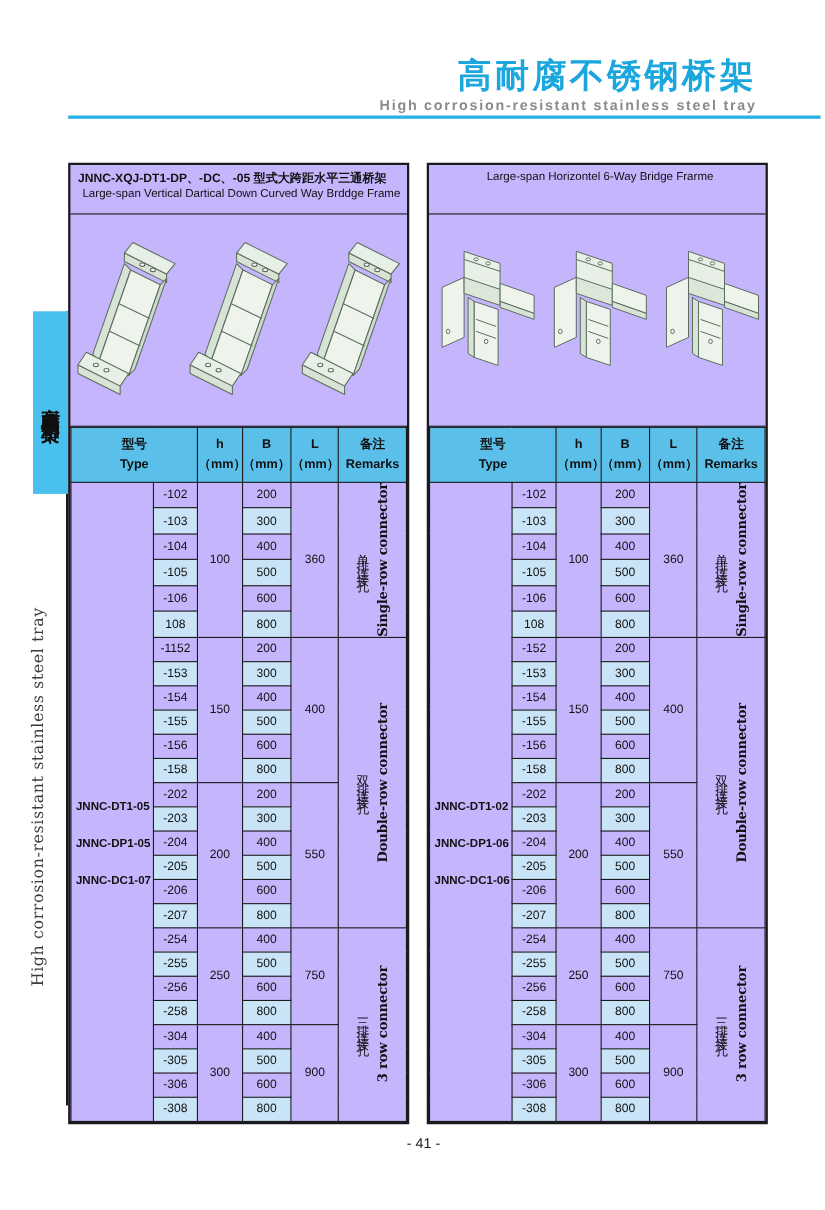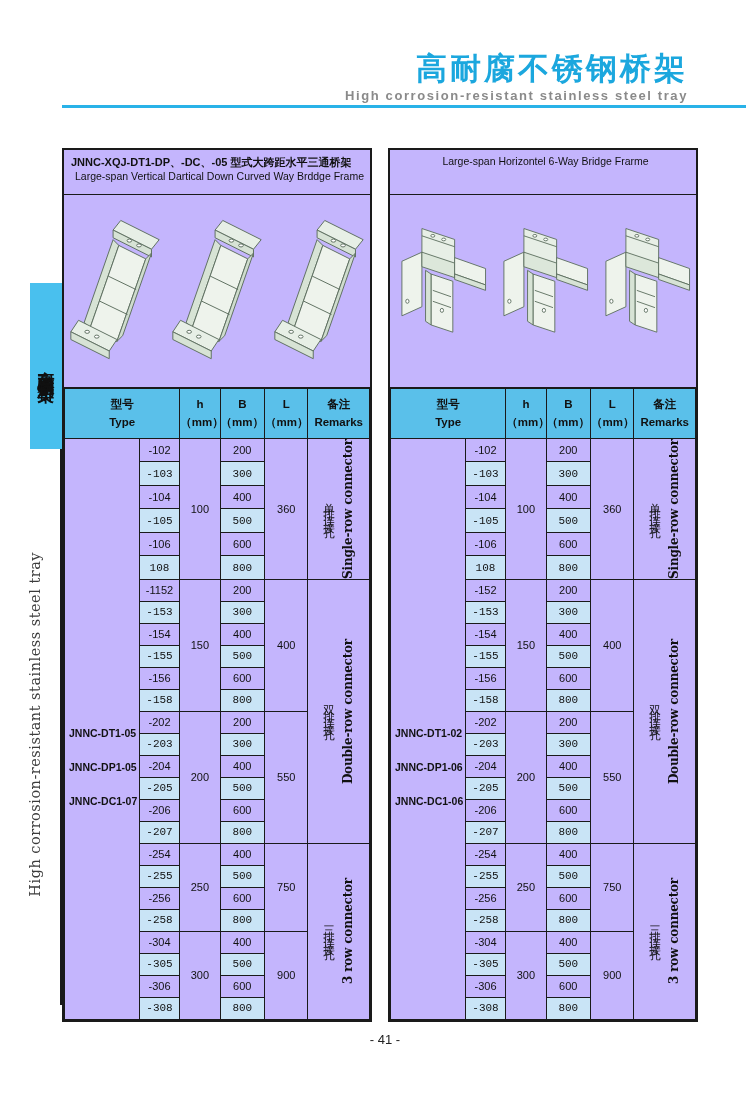--- a/index.html
+++ b/index.html
@@ -37,21 +37,21 @@
   .tbl-title{height:45px;box-sizing:border-box;border-bottom:1px solid #1a1a1a;padding:5px 2px 0 7px;}
   .tbl-title .zh{font-size:11px;font-weight:bold;line-height:1.35;}
   .tbl-title .en{font-size:10.5px;font-weight:normal;line-height:1.3;text-align:center;}
   .tbl-images{height:193px;box-sizing:border-box;border-bottom:1px solid #1a1a1a;
     display:flex;justify-content:space-around;align-items:flex-start;padding-top:14px;}
   table.spec{border-collapse:collapse;width:100%;table-layout:fixed;}
   table.spec th,table.spec td{border:1px solid #1a1a1a;text-align:center;vertical-align:middle;padding:0;}
   table.spec th{background:#5ac0ea;font-size:11.5px;font-weight:bold;height:49px;line-height:1.55;margin-top:31px;}
   table.spec tbody tr{height:22px;}
   table.spec td{font-size:11px;}
-  td.shade{background:#c9e4f6;font-family:Liberation Mono, monospace;}
+  td.shade{background:#c9e4f6;}
   td.label-cell{position:relative;border-bottom:none;}
   .series-label{position:absolute;left:4px;transform:translateY(-50%);font-size:10.5px;font-weight:bold;white-space:nowrap;margin-top:38px;}
   .remark-wrap{display:flex;align-items:center;justify-content:center;gap:7px;height:100%;}
   .zh-vert{writing-mode:vertical-rl;text-orientation:upright;font-size:11.5px;letter-spacing:6px;line-height:1;}
   .en-vert{writing-mode:vertical-rl;transform:rotate(180deg);white-space:nowrap;
     font-family:"DejaVu Serif",serif;font-weight:bold;font-size:12px;letter-spacing:-0.2px;}
   
   .page-number{position:absolute;top:1032px;left:62px;width:646px;text-align:center;font-size:13px;color:#222;}
   svg.fitting{display:block;}
 </style>

